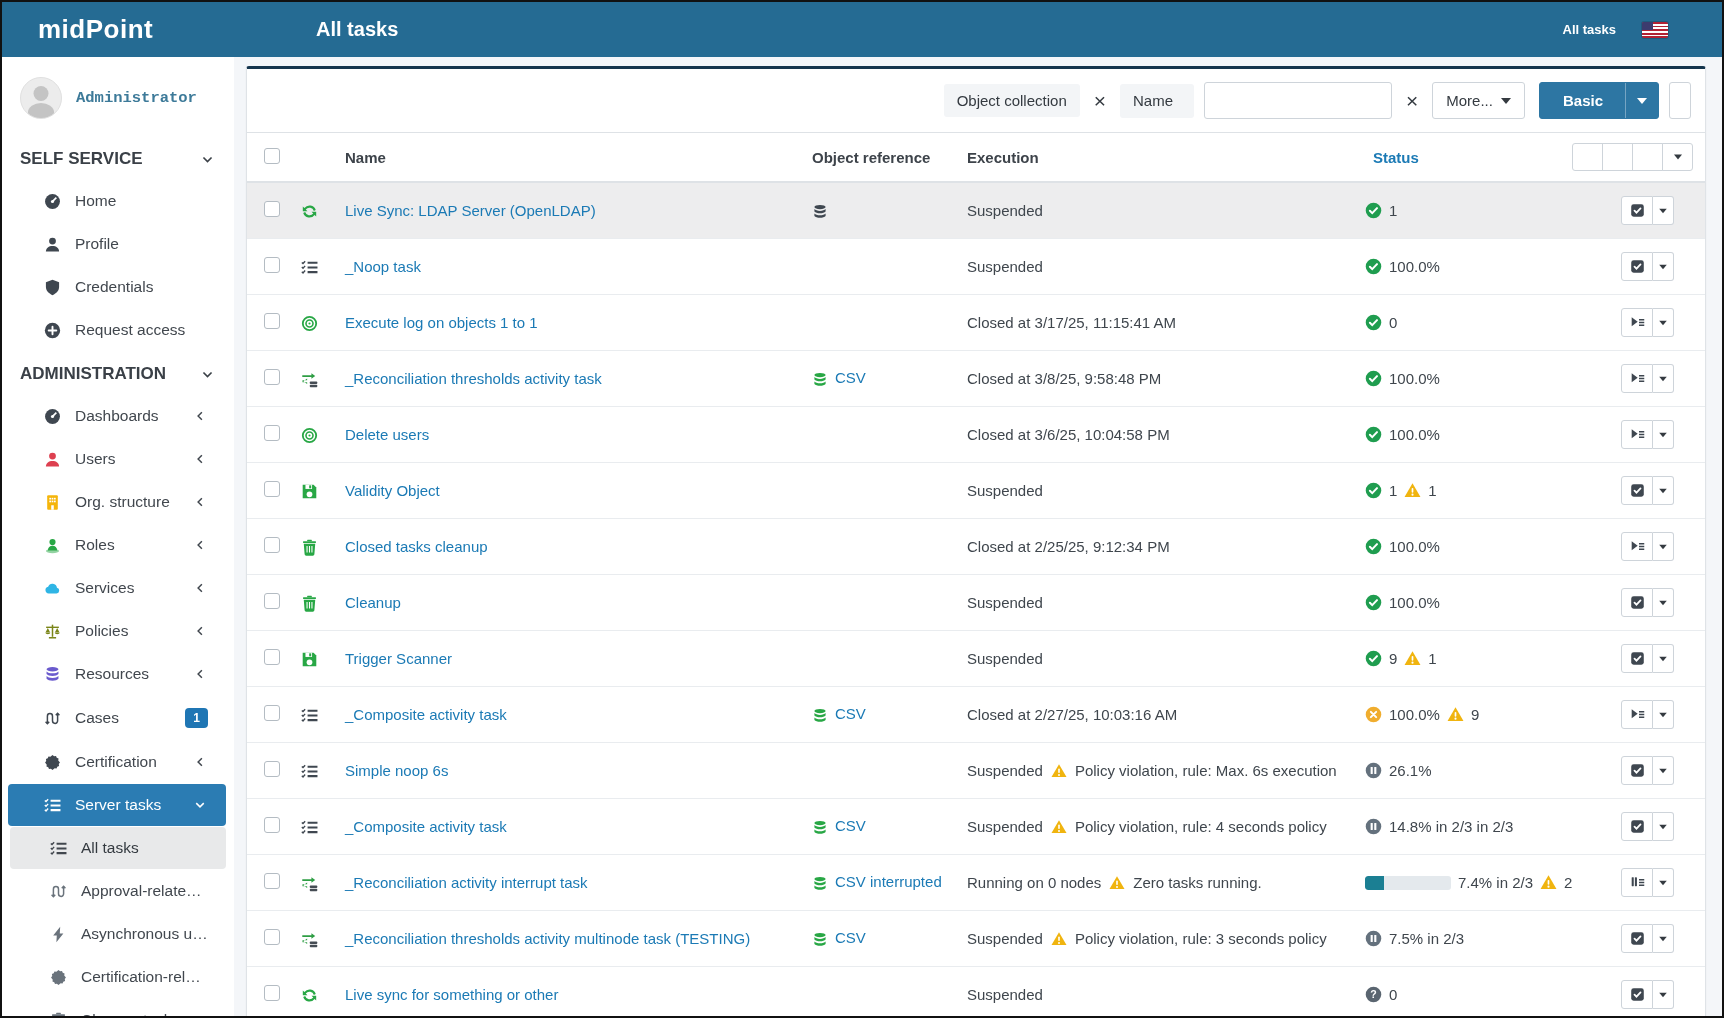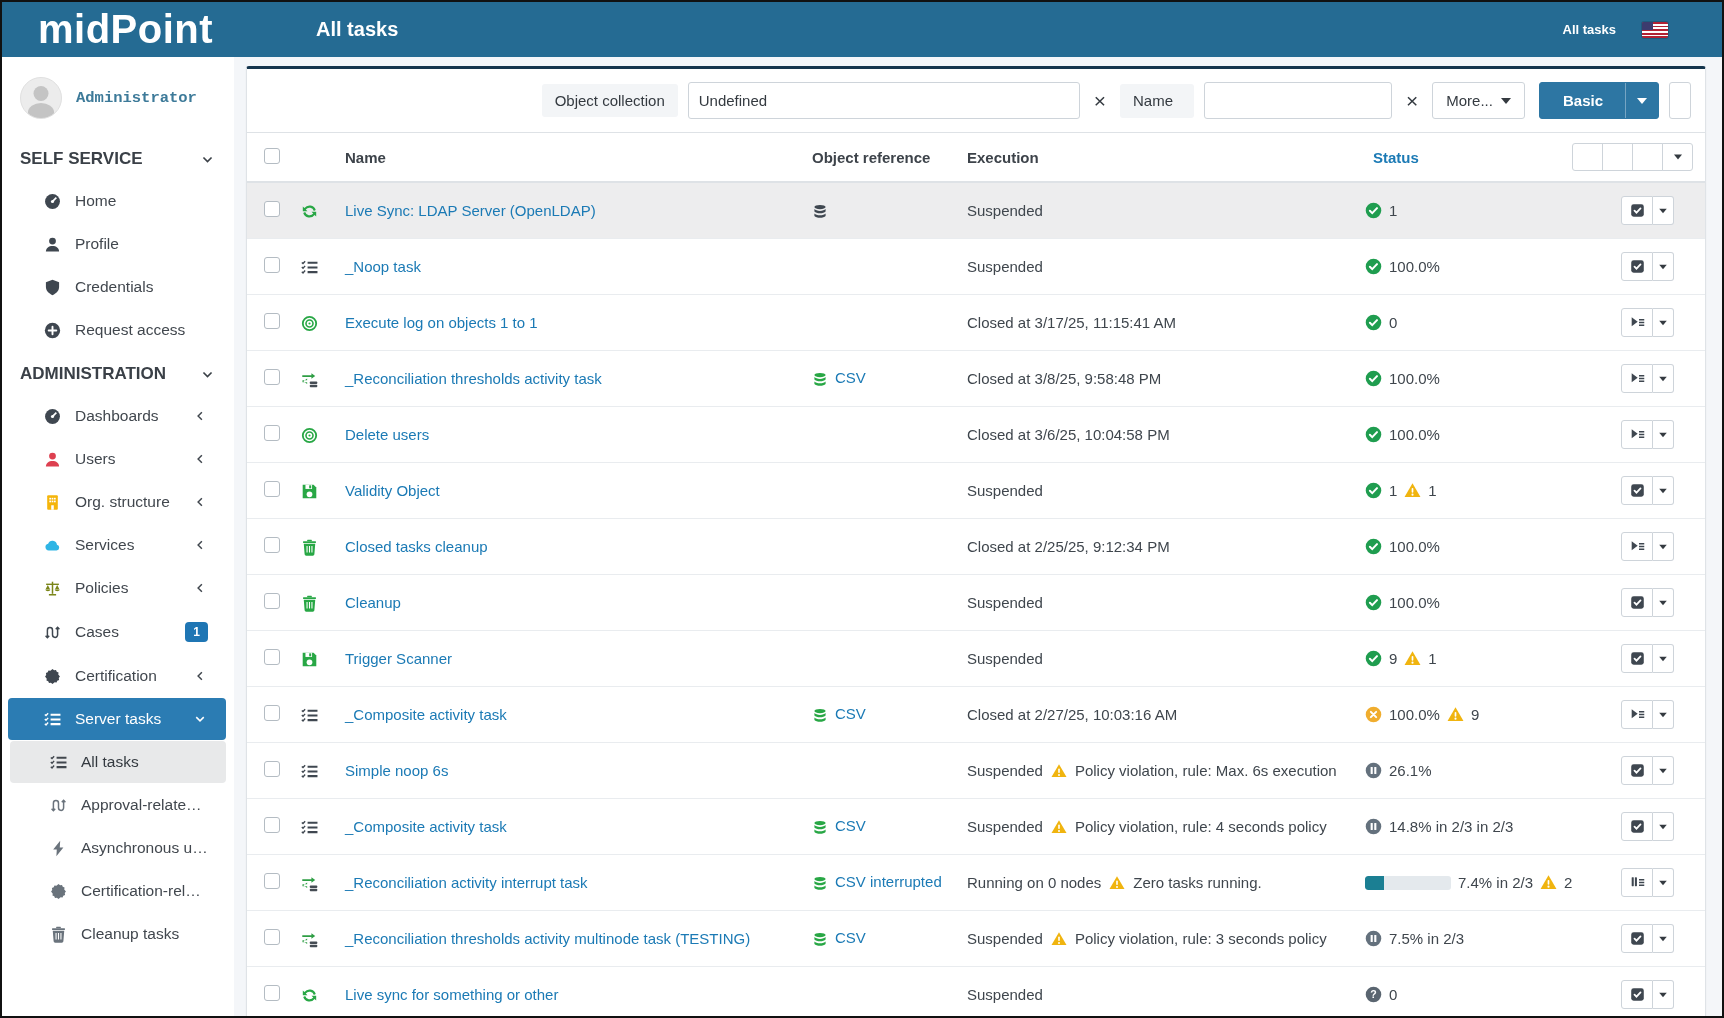--- a/index.html
+++ b/index.html
@@ -2,21 +2,21 @@
 <html><head>
 <meta charset="utf-8">
 <style>
   * { margin:0; padding:0; box-sizing:border-box; }
   html,body { background:#222; }
   body { font-family:"Liberation Sans","DejaVu Sans",sans-serif; }
   .screen { width:1724px; height:1018px; border:2px solid #111; background:#f4f6f9; position:relative; overflow:hidden; }
 
   
   .topbar { height:55px; background:#256b93; display:flex; align-items:center; color:#fff; }
-  .brand { width:232px; font-size:40px; font-weight:bold; padding-left:36px; letter-spacing:.5px; }
+  .brand { width:232px; font-size:26px; font-weight:bold; padding-left:36px; letter-spacing:.5px; }
   .hamburger { margin-left:52px; color:#fff; font-size:20px; cursor:pointer; }
   .page-title { margin-left:30px; font-size:20px; font-weight:600; }
   .topbar-right { margin-left:auto; display:flex; align-items:center; gap:26px; padding-right:28px; }
   .topbar-label { font-size:13px; font-weight:bold; }
   .flag { width:26px; height:16px; border-radius:2px; position:relative; overflow:hidden;
           background:repeating-linear-gradient(#b22234 0 1.8px,#fff 1.8px 3.6px); box-shadow:0 0 0 1px rgba(0,0,0,.15); }
   .flag::before { content:""; position:absolute; left:0; top:0; width:11px; height:8.5px; background:#3c3b6e; }
   .power { font-size:21px; color:#fff; }
 
   
@@ -230,20 +230,35 @@
             </svg>
           </span>
           <span class="nav-label">Org. structure</span>
           <span class="chev ic">
             <svg viewBox="0 0 16 16" fill="none" stroke="currentColor" stroke-width="2">
               <path d="M10.5 3l-5 5 5 5"></path>
             </svg>
           </span>
         </div>
         <div class="nav-item">
+          <span class="ic c-green">
+            <svg viewBox="0 0 16 16" fill="currentColor">
+              <ellipse cx="8" cy="13.2" rx="6.2" ry="2.1" opacity=".5"></ellipse>
+              <circle cx="8" cy="4.8" r="2.9"></circle>
+              <path d="M3.6 12.6c0-2.8 2-4.4 4.4-4.4s4.4 1.6 4.4 4.4z"></path>
+            </svg>
+          </span>
+          <span class="nav-label">Roles</span>
+          <span class="chev ic">
+            <svg viewBox="0 0 16 16" fill="none" stroke="currentColor" stroke-width="2">
+              <path d="M10.5 3l-5 5 5 5"></path>
+            </svg>
+          </span>
+        </div>
+        <div class="nav-item">
           <span class="ic c-cyan">
             <svg viewBox="0 0 16 16" fill="currentColor">
               <path d="M4.4 12.8a3.3 3.3 0 0 1-.5-6.5 4.3 4.3 0 0 1 8.3 1 2.8 2.8 0 0 1-.4 5.5z"></path>
             </svg>
           </span>
           <span class="nav-label">Services</span>
           <span class="chev ic">
             <svg viewBox="0 0 16 16" fill="none" stroke="currentColor" stroke-width="2">
               <path d="M10.5 3l-5 5 5 5"></path>
             </svg>
@@ -253,20 +268,35 @@
           <span class="ic c-olive">
             <svg viewBox="0 0 16 16" fill="currentColor">
               <rect x="7.3" y="1.6" width="1.4" height="11.4"></rect>
               <rect x="2" y="3.4" width="12" height="1.3"></rect>
               <path d="M3.6 4.6L1.4 9h4.4zM12.4 4.6L10.2 9h4.4z"></path>
               <path d="M1.2 9.2a2.5 1.6 0 0 0 4.9 0zM10 9.2a2.5 1.6 0 0 0 4.9 0z"></path>
               <rect x="4.6" y="13.2" width="6.8" height="1.4"></rect>
             </svg>
           </span>
           <span class="nav-label">Policies</span>
+          <span class="chev ic">
+            <svg viewBox="0 0 16 16" fill="none" stroke="currentColor" stroke-width="2">
+              <path d="M10.5 3l-5 5 5 5"></path>
+            </svg>
+          </span>
+        </div>
+        <div class="nav-item">
+          <span class="ic c-purple">
+            <svg viewBox="0 0 16 16" fill="currentColor">
+              <ellipse cx="8" cy="3.1" rx="5.6" ry="2.1"></ellipse>
+              <path d="M2.4 5.1c1 1.1 3.1 1.8 5.6 1.8s4.6-.7 5.6-1.8v2.4c-1 1.1-3.1 1.8-5.6 1.8S3.4 8.6 2.4 7.5z"></path>
+              <path d="M2.4 9.4c1 1.1 3.1 1.8 5.6 1.8s4.6-.7 5.6-1.8v2.6c-1 1.1-3.1 1.8-5.6 1.8s-4.6-.7-5.6-1.8z"></path>
+            </svg>
+          </span>
+          <span class="nav-label">Resources</span>
           <span class="chev ic">
             <svg viewBox="0 0 16 16" fill="none" stroke="currentColor" stroke-width="2">
               <path d="M10.5 3l-5 5 5 5"></path>
             </svg>
           </span>
         </div>
         <div class="nav-item">
           <span class="ic c-dark">
             <svg viewBox="0 0 16 16" fill="none" stroke="currentColor" stroke-width="1.4">
               <path d="M3.2 12.6V5.8a2.4 2.4 0 0 1 4.8 0v4.4a2.4 2.4 0 0 0 4.8 0V3.4"></path>
@@ -361,26 +391,20 @@
           </div>
         </div>
       </div>
   </div>
 
   <div class="main">
     <div class="card">
 
       <div class="filterbar">
         <span class="chip">Object collection</span>
-        <div class="selectbox">
-          <span>Undefined</span>
-          <span class="sel-caret ic-slot"><svg viewBox="0 0 16 16" fill="none" stroke="currentColor" stroke-width="2">
-                <path d="M3 5.5l5 5 5-5"></path>
-              </svg></span>
-        </div>
         <button class="xbtn">×</button>
         <span class="chip">
           <span>Name</span>
           <span class="info-ic ic-slot"><svg viewBox="0 0 16 16">
                 <circle cx="8" cy="8" r="7.3" fill="#17809d"></circle>
                 <rect x="7.1" y="6.6" width="1.8" height="5.4" rx=".9" fill="#fff"></rect>
                 <circle cx="8" cy="4.2" r="1.1" fill="#fff"></circle>
               </svg></span>
         </span>
         <input class="textinput" value="" style="">

